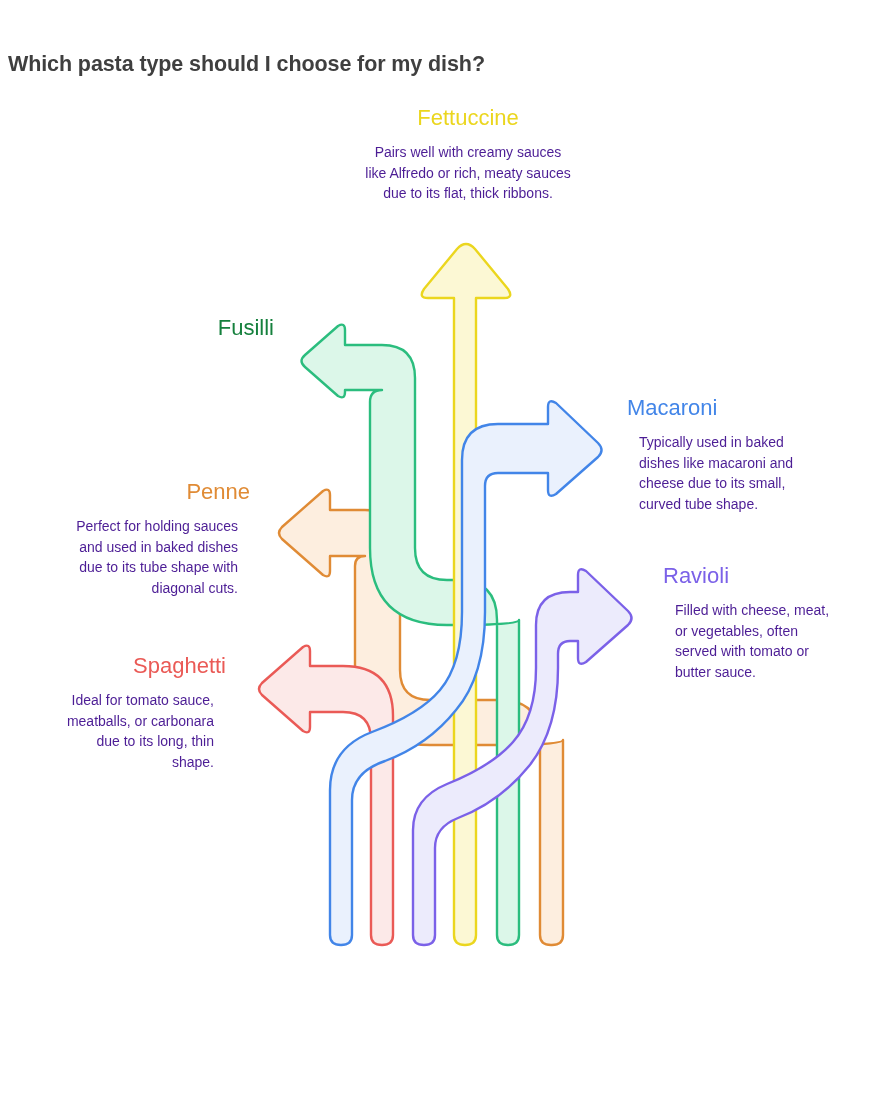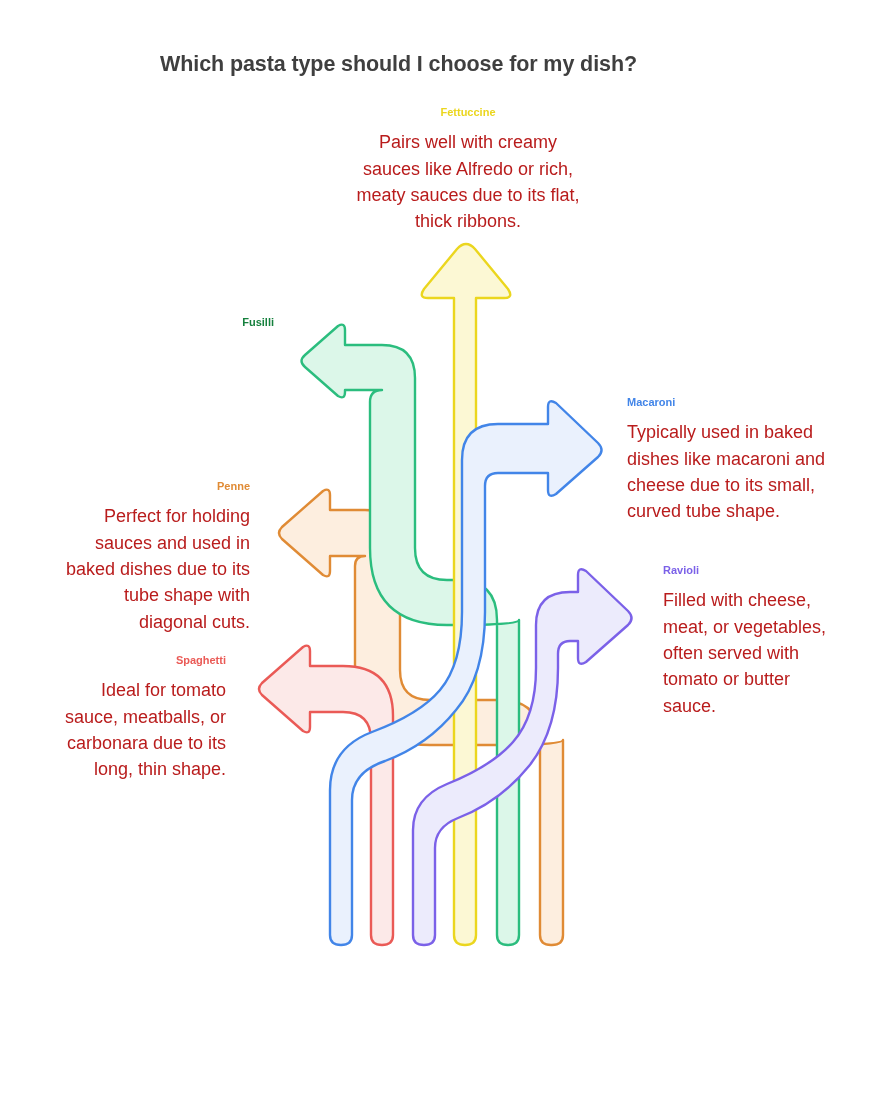--- a/index.html
+++ b/index.html
@@ -17,47 +17,47 @@
   }
   #canvas {
     position: absolute;
     left: 0; top: 0;
     width: 888px;
     height: 1104px;
     overflow: hidden;
   }
   #title {
     position: absolute;
-    left: 0;
+    left: 8px;
     top: 52px;
     width: 797px;
-    text-align: center;
+    text-align: left;
     font-size: 21.5px;
     font-weight: bold;
     color: #3f3f3f;
     letter-spacing: -0.1px;
   }
   #flow-svg {
     position: absolute;
     left: 0; top: 0;
   }
   .node {
     position: absolute;
   }
   .node-title {
-    font-size: 11px;
-    font-weight: bold;
+    font-size: 22px;
+    font-weight: normal;
     margin: 0 0 11px 0;
     line-height: 1.1;
   }
   .node-desc {
-    font-size: 18px;
-    color: #b91c1c;
+    font-size: 14px;
+    color: #4c1d95;
     line-height: 1.47;
-    margin: 0;
+    margin: 12px;
   }
   .align-left  { text-align: left; }
   .align-right { text-align: right; }
   .align-center{ text-align: center; }
 </style>
 </head>
 <body>
 
 <div id="canvas">
 

